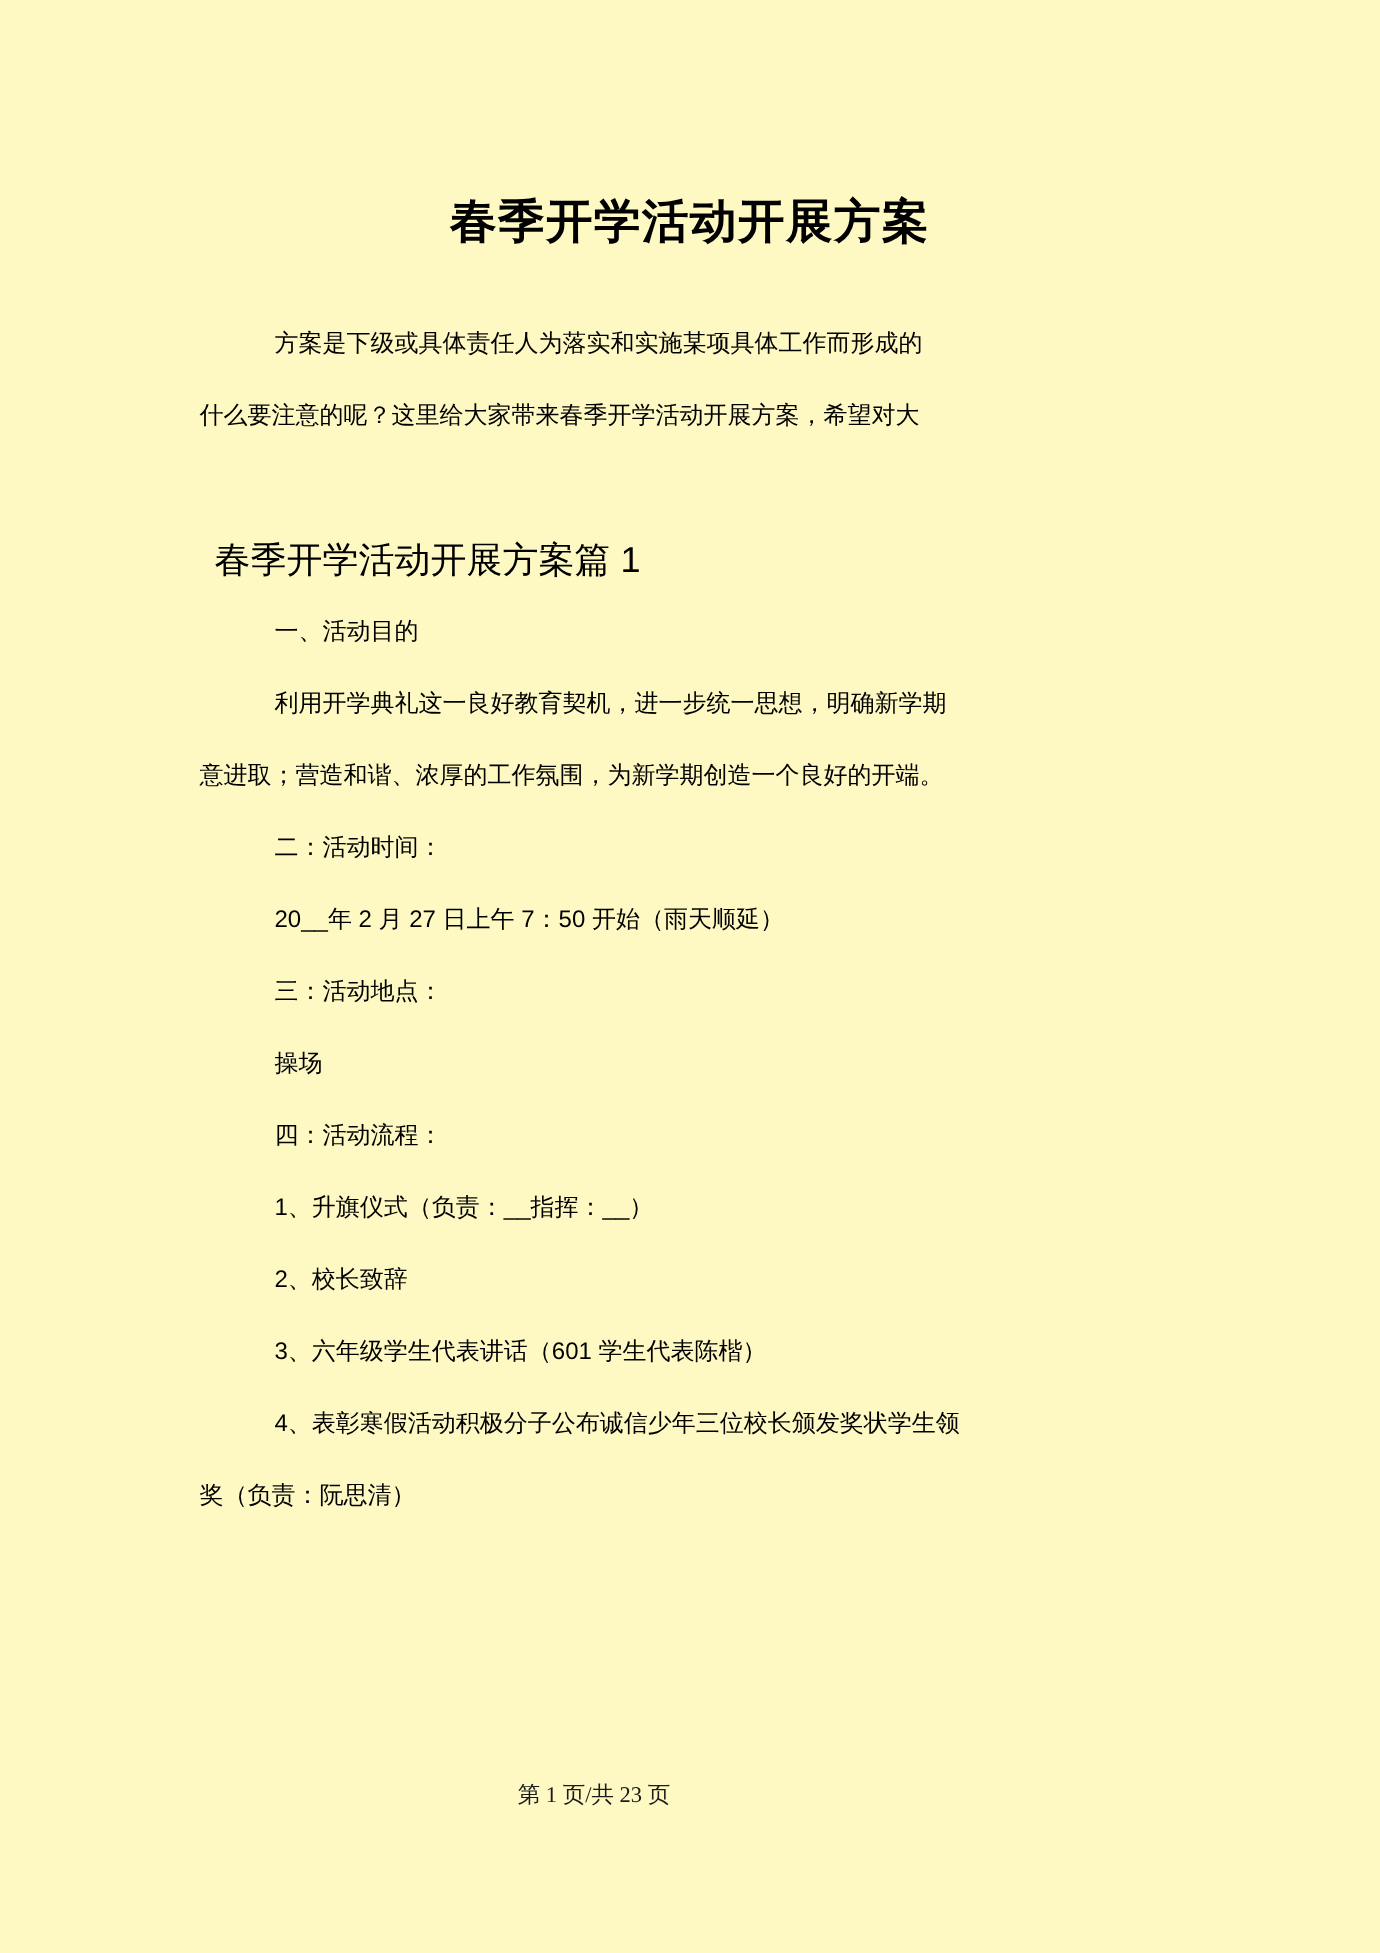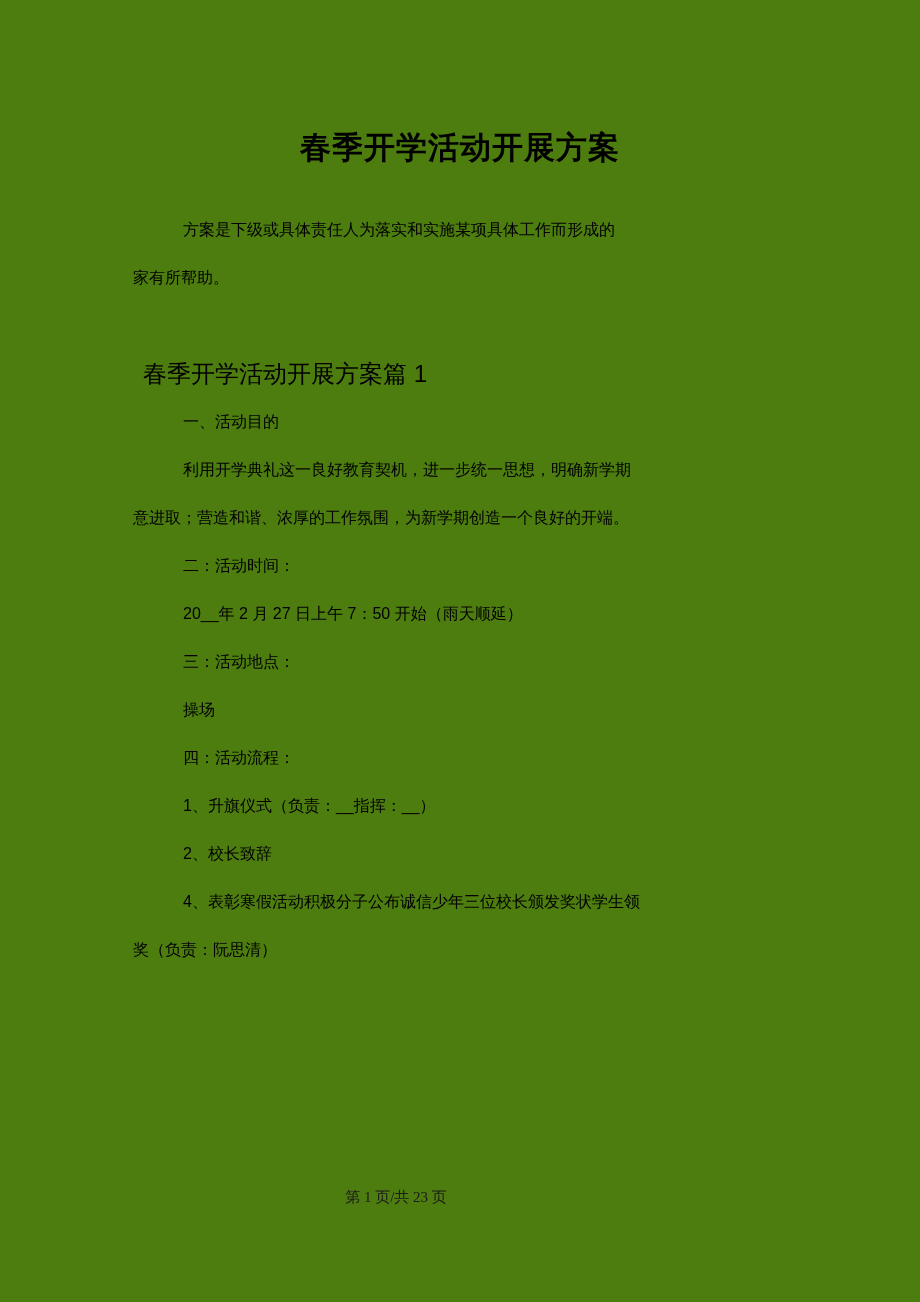--- a/index.html
+++ b/index.html
@@ -4,21 +4,21 @@
 <style>
   html, body {
     margin: 0;
     padding: 0;
     background: #ffffff;
   }
   .page {
     position: relative;
     width: 920px;
     height: 1302px;
-    background: #4d7c0f;
+    background: #fef9c3;
     color: #000000;
     font-family: "Liberation Sans", sans-serif;
     overflow: hidden;
   }
   .doc-title {
     position: absolute;
     top: 126px;
     left: 0;
     width: 920px;
     margin: 0;
@@ -65,33 +65,34 @@
   }
 </style>
 </head>
 <body>
 
 <div class="page">
   <h1 class="doc-title">春季开学活动开展方案</h1>
 
   <div class="body-lines">
       <div class="line indent">方案是下级或具体责任人为落实和实施某项具体工作而形成的</div>
-      <div class="line flush">家有所帮助。</div>
+      <div class="line flush">什么要注意的呢？这里给大家带来春季开学活动开展方案，希望对大</div>
       <div class="line blank"></div>
       <div class="line subtitle">春季开学活动开展方案篇 1</div>
       <div class="line indent">一、活动目的</div>
       <div class="line indent">利用开学典礼这一良好教育契机，进一步统一思想，明确新学期</div>
       <div class="line flush">意进取；营造和谐、浓厚的工作氛围，为新学期创造一个良好的开端。</div>
       <div class="line indent">二：活动时间：</div>
       <div class="line indent">20__年 2 月 27 日上午 7：50 开始（雨天顺延）</div>
       <div class="line indent">三：活动地点：</div>
       <div class="line indent">操场</div>
       <div class="line indent">四：活动流程：</div>
       <div class="line indent">1、升旗仪式（负责：__指挥：__）</div>
       <div class="line indent">2、校长致辞</div>
+      <div class="line indent">3、六年级学生代表讲话（601 学生代表陈楷）</div>
       <div class="line indent">4、表彰寒假活动积极分子公布诚信少年三位校长颁发奖状学生领</div>
       <div class="line flush">奖（负责：阮思清）</div>
     </div>
 
   <div class="page-footer">
     <span>第 1 页/共 23 页</span>
   </div>
 </div>
 
 </body></html>

